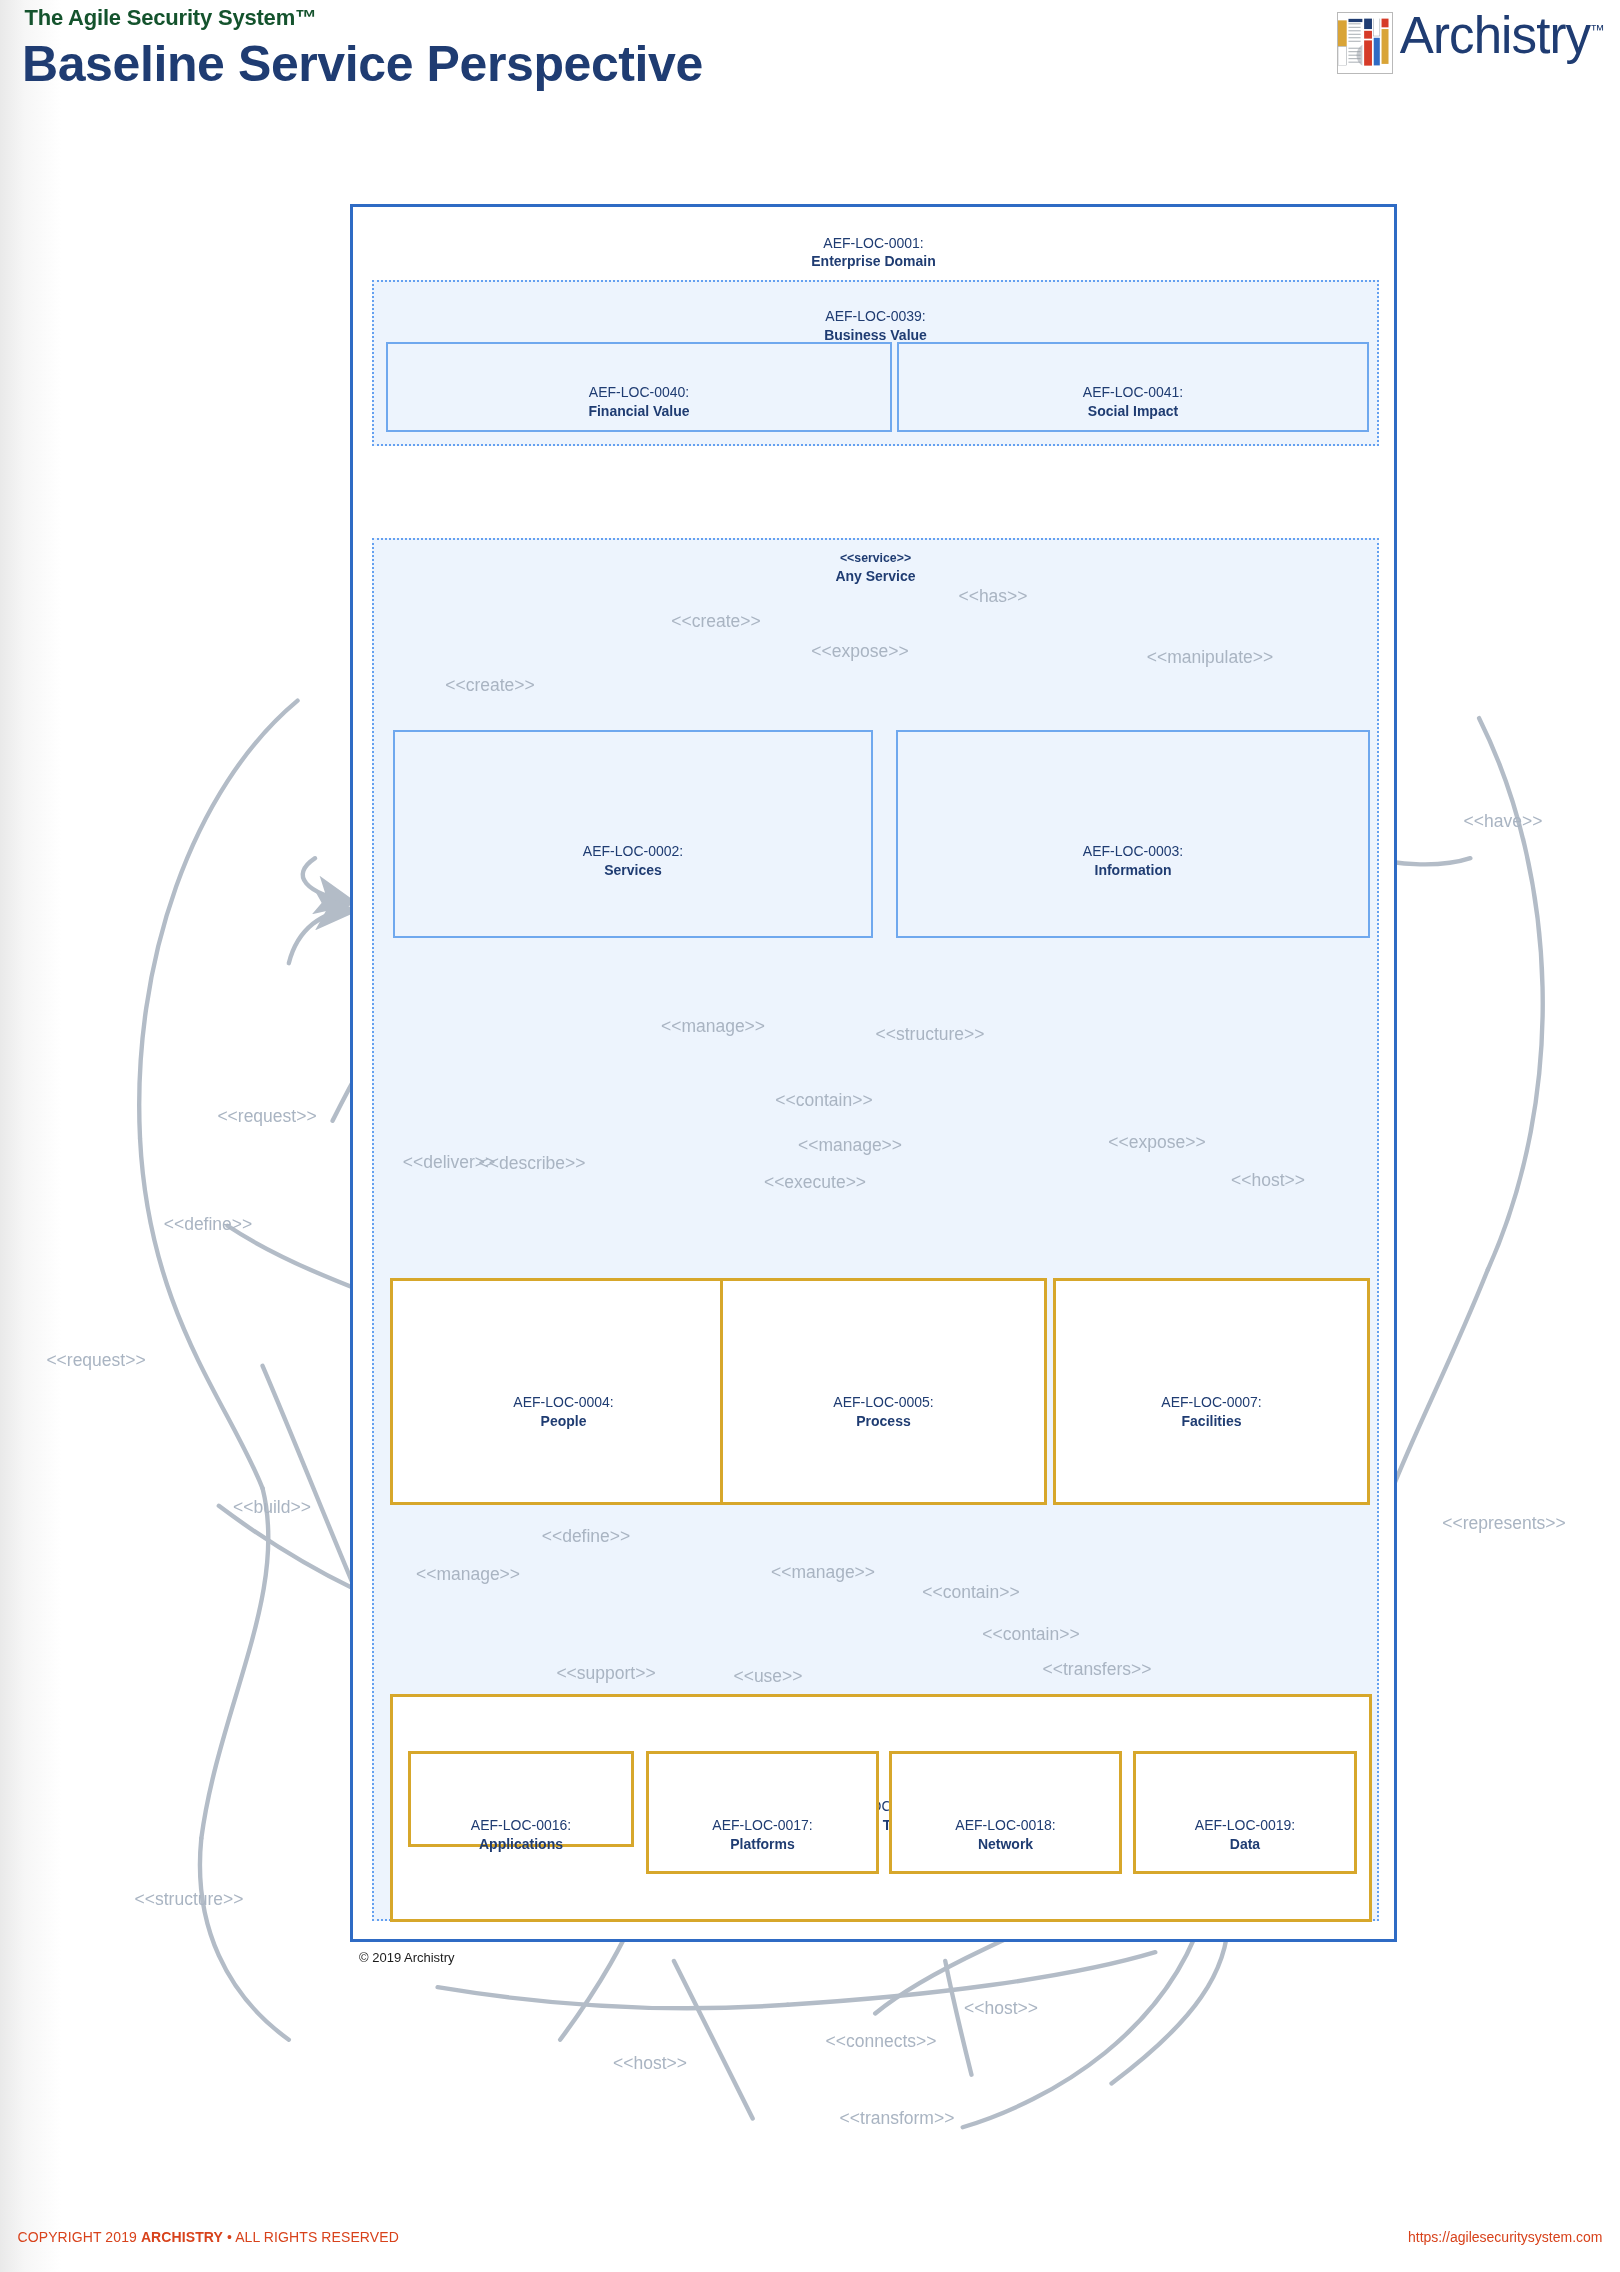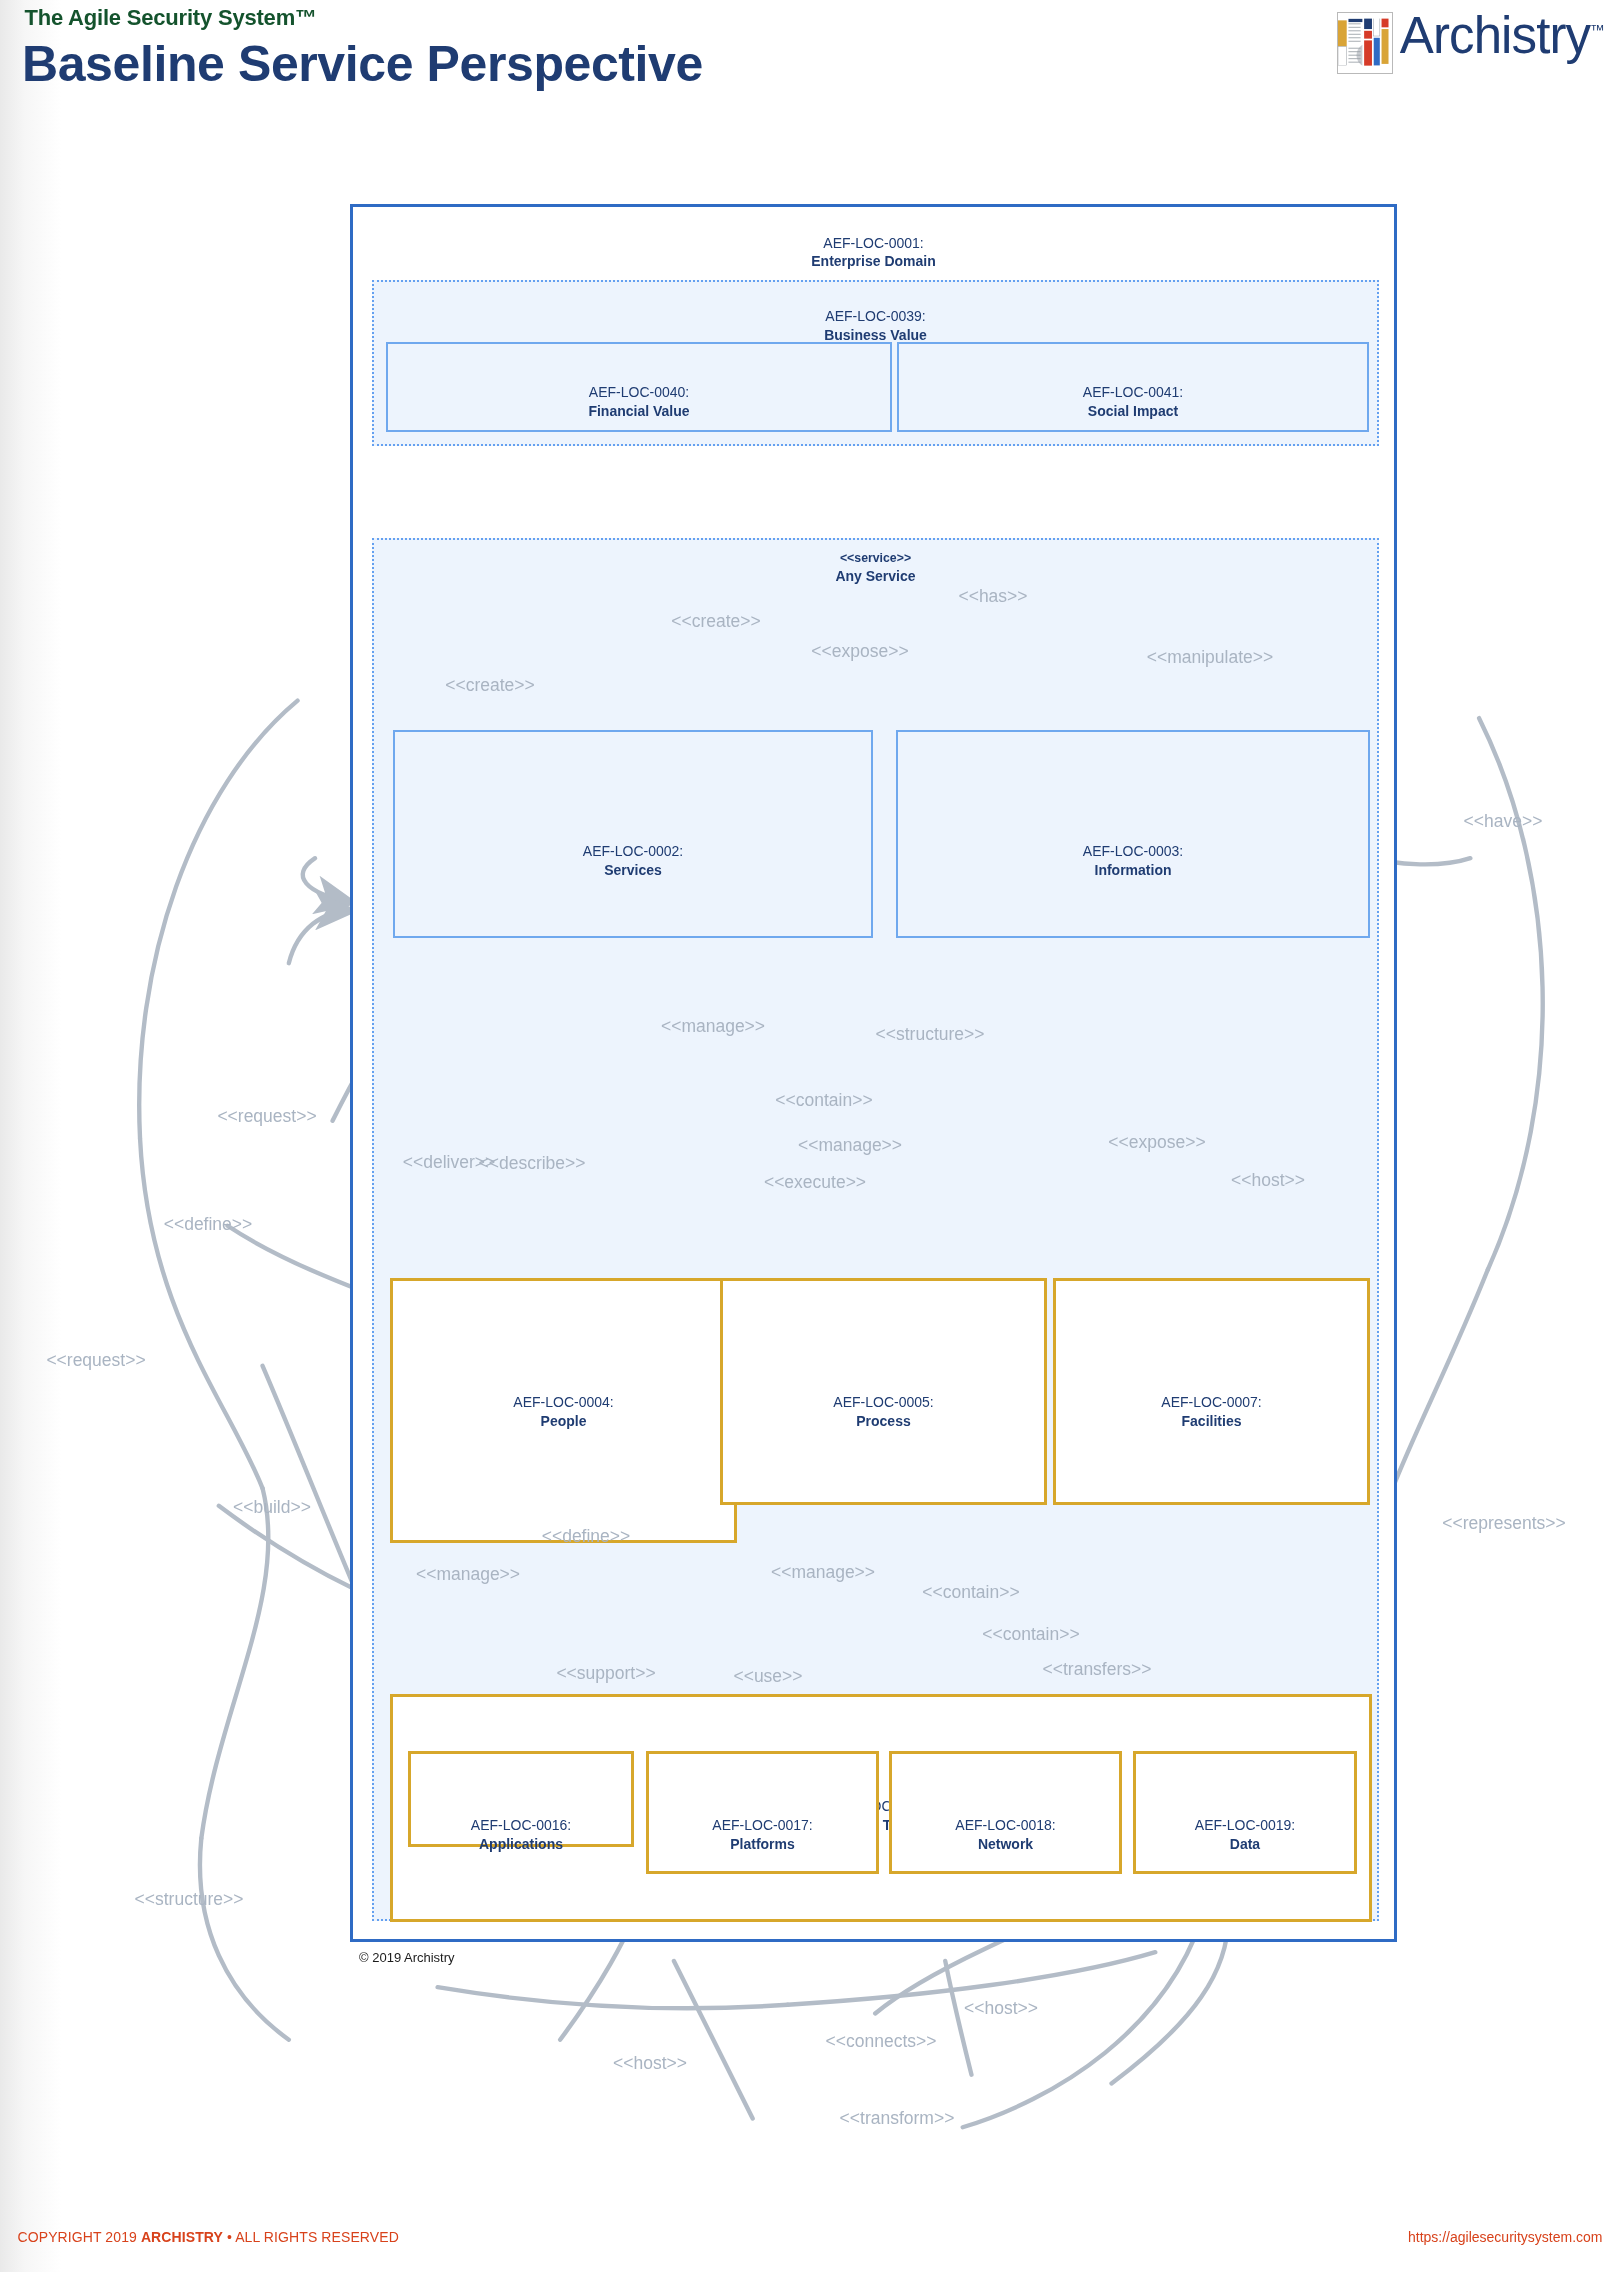--- a/index.html
+++ b/index.html
@@ -70,21 +70,21 @@
 
   
   .box-blue{border:2.6px solid #6FA8EE;background:#EDF4FD;}
   .financial{left:386px;top:342px;width:506px;height:90px;}
   .social{left:897px;top:342px;width:472px;height:90px;}
   .services{left:393px;top:730px;width:480px;height:208px;}
   .information{left:896px;top:730px;width:474px;height:208px;}
 
   
   .box-orange{border:3.5px solid #D7A72B;background:#ffffff;}
-  .people{left:390px;top:1278px;width:347px;height:265px;}
+  .people{left:390px;top:1278px;width:347px;height:227px;}
   .process{left:720px;top:1278px;width:327px;height:227px;}
   .facilities{left:1053px;top:1278px;width:317px;height:227px;}
 
   .it-group{left:390px;top:1694px;width:982px;height:228px;}
   .it-group > .lbl{top:17.5px;}
   .applications{left:408px;top:1751px;width:226px;height:96px;}
   .platforms{left:646px;top:1751px;width:233px;height:123px;}
   .network{left:889px;top:1751px;width:233px;height:123px;}
   .data{left:1133px;top:1751px;width:224px;height:123px;}
 

